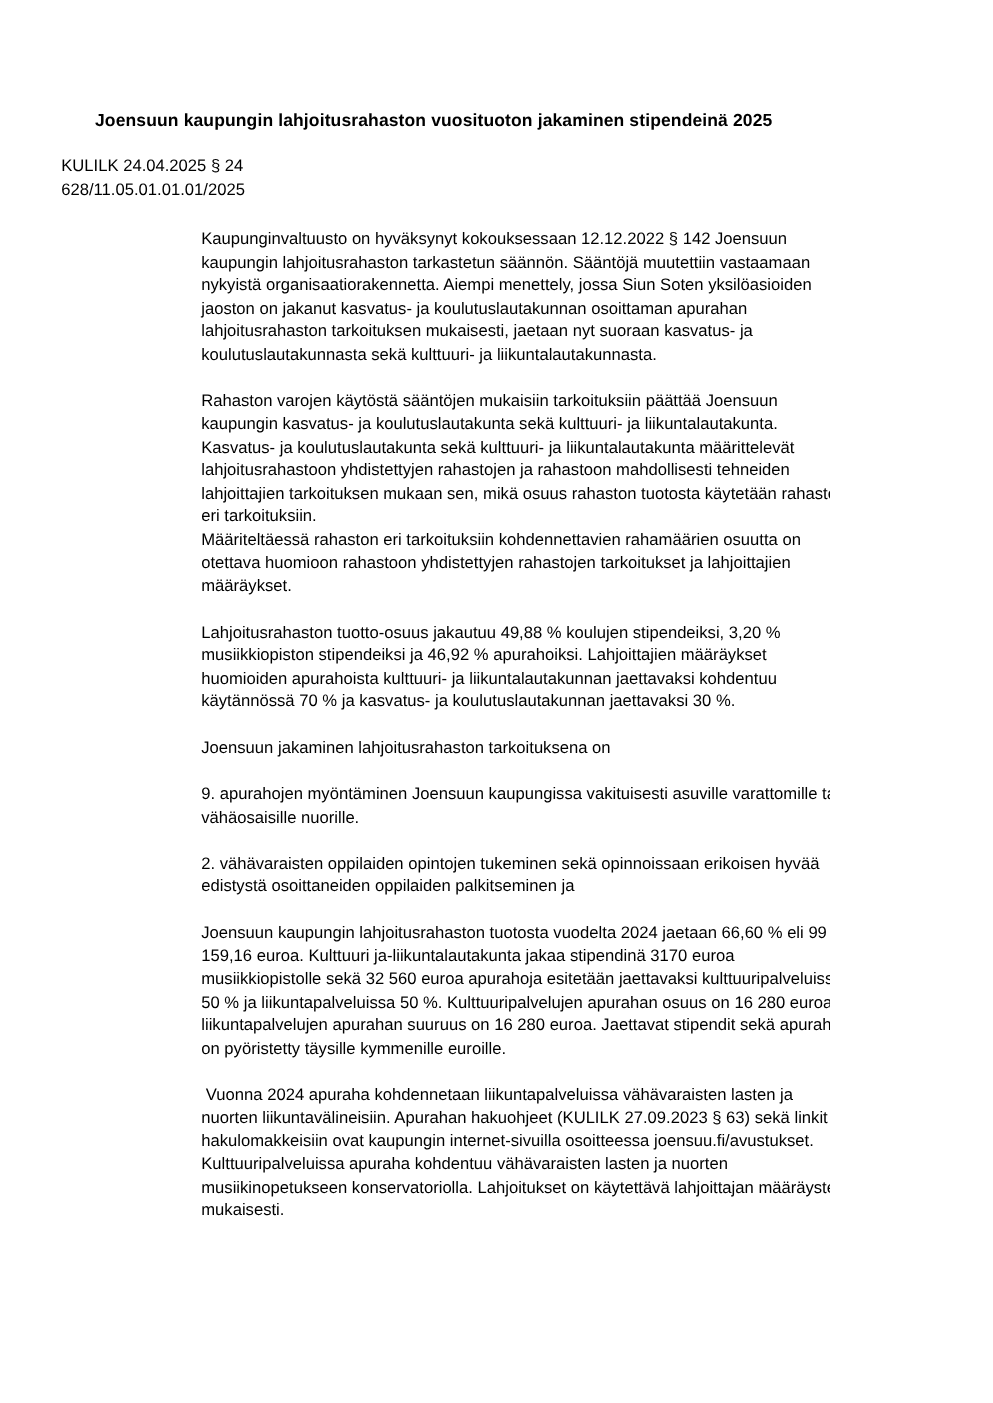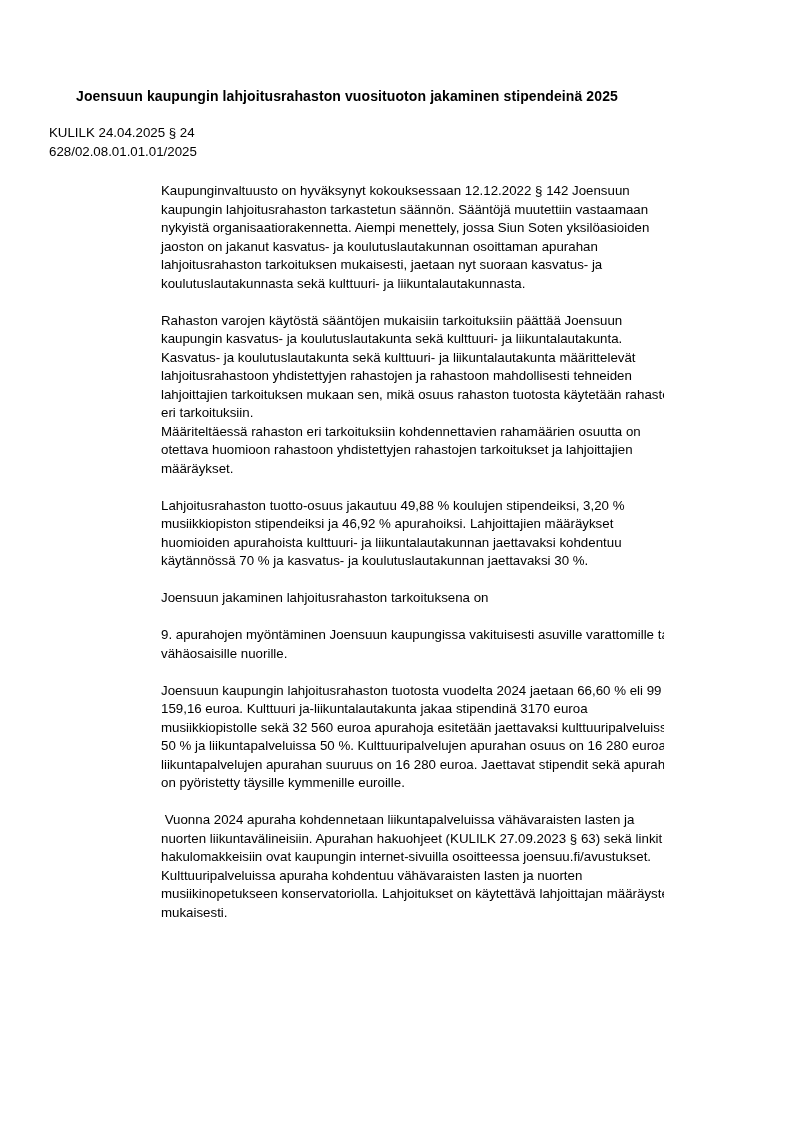--- a/index.html
+++ b/index.html
@@ -39,21 +39,21 @@
 </style>
 </head>
 <body>
 
 <div class="page">
 
   <h1 class="title">Joensuun kaupungin lahjoitusrahaston vuosituoton jakaminen stipendeinä 2025</h1>
 
   <div class="refs">
     <div>KULILK 24.04.2025 § 24</div>
-    <div>628/02.08.01.01.01/2025</div>
+    <div>628/11.05.01.01.01/2025</div>
   </div>
 
   <div class="body-col">
     <p>Kaupunginvaltuusto on hyväksynyt kokouksessaan 12.12.2022 § 142 Joensuun
 kaupungin lahjoitusrahaston tarkastetun säännön. Sääntöjä muutettiin vastaamaan
 nykyistä organisaatiorakennetta. Aiempi menettely, jossa Siun Soten yksilöasioiden
 jaoston on jakanut kasvatus- ja koulutuslautakunnan osoittaman apurahan
 lahjoitusrahaston tarkoituksen mukaisesti, jaetaan nyt suoraan kasvatus- ja
 koulutuslautakunnasta sekä kulttuuri- ja liikuntalautakunnasta.</p>
     <p>Rahaston varojen käytöstä sääntöjen mukaisiin tarkoituksiin päättää Joensuun
@@ -65,20 +65,22 @@
 Määriteltäessä rahaston eri tarkoituksiin kohdennettavien rahamäärien osuutta on
 otettava huomioon rahastoon yhdistettyjen rahastojen tarkoitukset ja lahjoittajien
 määräykset.</p>
     <p>Lahjoitusrahaston tuotto-osuus jakautuu 49,88 % koulujen stipendeiksi, 3,20 %
 musiikkiopiston stipendeiksi ja 46,92 % apurahoiksi. Lahjoittajien määräykset
 huomioiden apurahoista kulttuuri- ja liikuntalautakunnan jaettavaksi kohdentuu
 käytännössä 70 % ja kasvatus- ja koulutuslautakunnan jaettavaksi 30 %.</p>
     <p>Joensuun jakaminen lahjoitusrahaston tarkoituksena on</p>
     <p>9. apurahojen myöntäminen Joensuun kaupungissa vakituisesti asuville varattomille tai
 vähäosaisille nuorille.</p>
+    <p>2. vähävaraisten oppilaiden opintojen tukeminen sekä opinnoissaan erikoisen hyvää
+edistystä osoittaneiden oppilaiden palkitseminen ja</p>
     <p>Joensuun kaupungin lahjoitusrahaston tuotosta vuodelta 2024 jaetaan 66,60 % eli 99
 159,16 euroa. Kulttuuri ja-liikuntalautakunta jakaa stipendinä 3170 euroa
 musiikkiopistolle sekä 32 560 euroa apurahoja esitetään jaettavaksi kulttuuripalveluissa
 50 % ja liikuntapalveluissa 50 %. Kulttuuripalvelujen apurahan osuus on 16 280 euroa ja
 liikuntapalvelujen apurahan suuruus on 16 280 euroa. Jaettavat stipendit sekä apurahat
 on pyöristetty täysille kymmenille euroille.</p>
     <p>&nbsp;Vuonna 2024 apuraha kohdennetaan liikuntapalveluissa vähävaraisten lasten ja
 nuorten liikuntavälineisiin. Apurahan hakuohjeet (KULILK 27.09.2023 § 63) sekä linkit
 hakulomakkeisiin ovat kaupungin internet-sivuilla osoitteessa joensuu.fi/avustukset.
 Kulttuuripalveluissa apuraha kohdentuu vähävaraisten lasten ja nuorten

